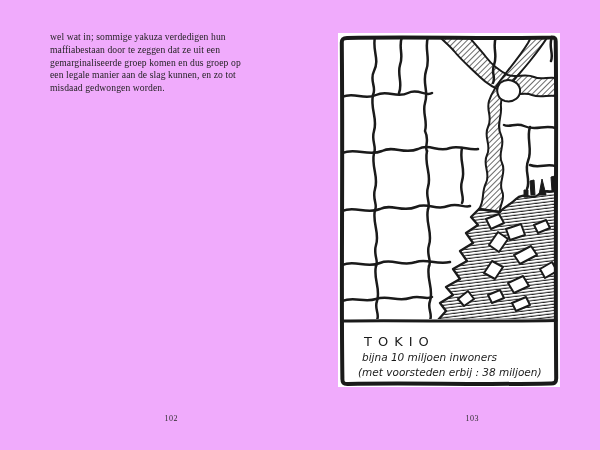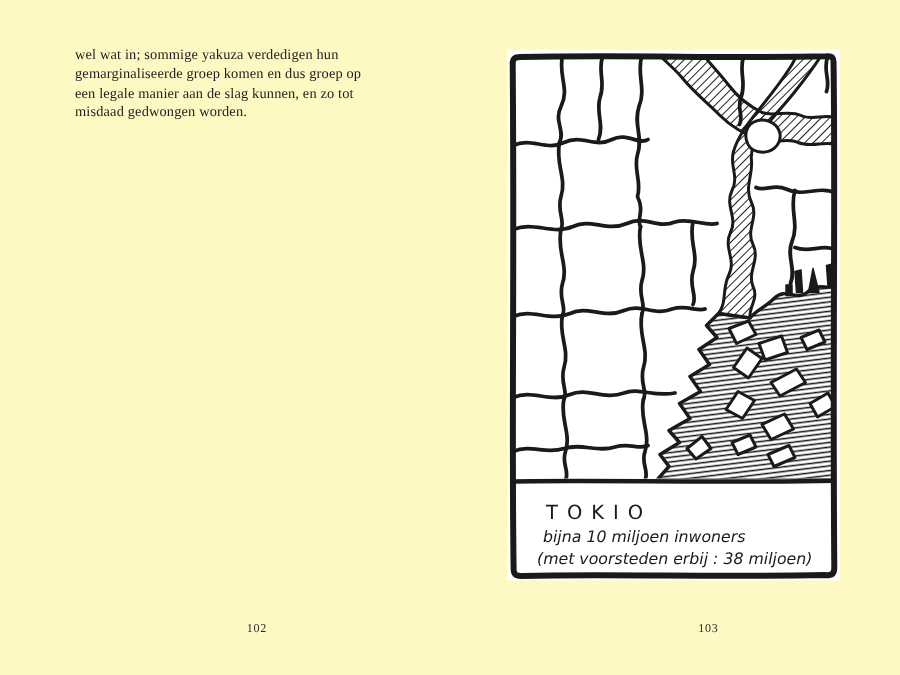--- a/index.html
+++ b/index.html
@@ -4,21 +4,21 @@
 <style>
   html, body {
     margin: 0;
     padding: 0;
     background: #ffffff;
   }
   #spread {
     position: relative;
     width: 600px;
     height: 450px;
-    background: #fef9c3;
+    background: #f0abfc;
     overflow: hidden;
     font-family: "Liberation Serif", serif;
   }
   
   .text-block {
     position: absolute;
     left: 50px;
     top: 31px;
     width: 212px;
     color: #1e1e1e;
@@ -69,20 +69,21 @@
     fill: #1a1a1a;
   }
 </style>
 </head>
 <body>
 
 <div id="spread">
 
   <div class="text-block">
     <div class="text-line">wel wat in; sommige yakuza verdedigen hun</div>
+    <div class="text-line">maffiabestaan door te zeggen dat ze uit een</div>
     <div class="text-line">gemarginaliseerde groep komen en dus groep op</div>
     <div class="text-line">een legale manier aan de slag kunnen, en zo tot</div>
     <div class="text-line">misdaad gedwongen worden.</div>
   </div>
 
   <div id="page-number-left" class="page-number">102</div>
   <div id="page-number-right" class="page-number">103</div>
 
   <svg class="illustration" viewBox="0 0 222 354" xmlns="http://www.w3.org/2000/svg">
     <defs>

